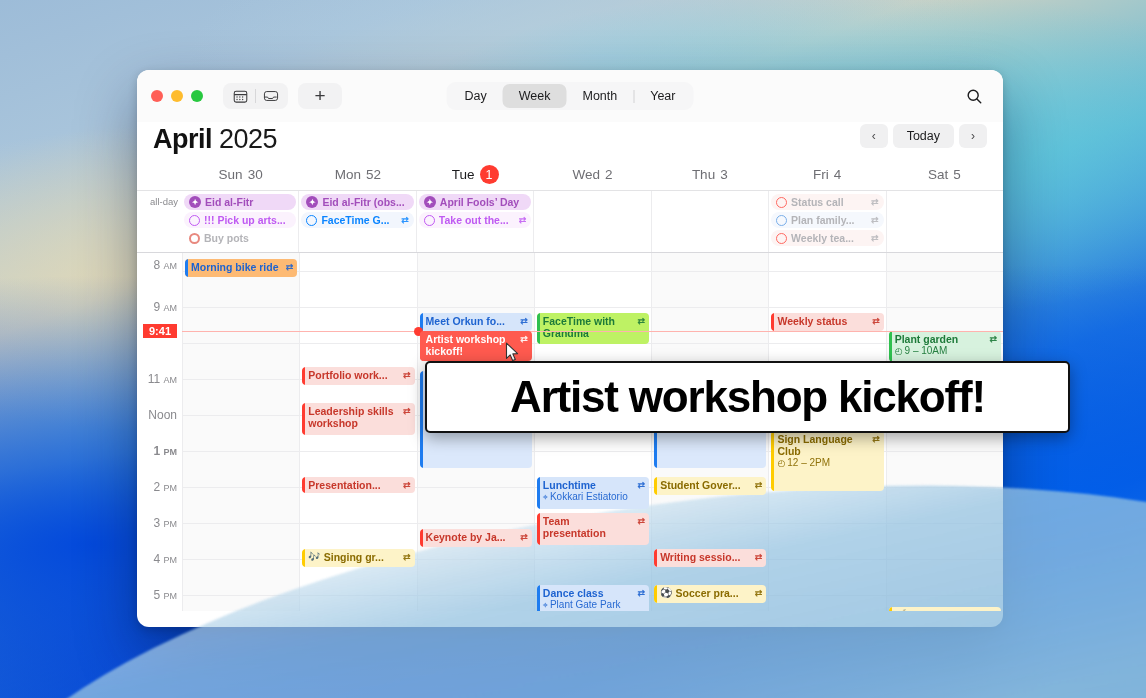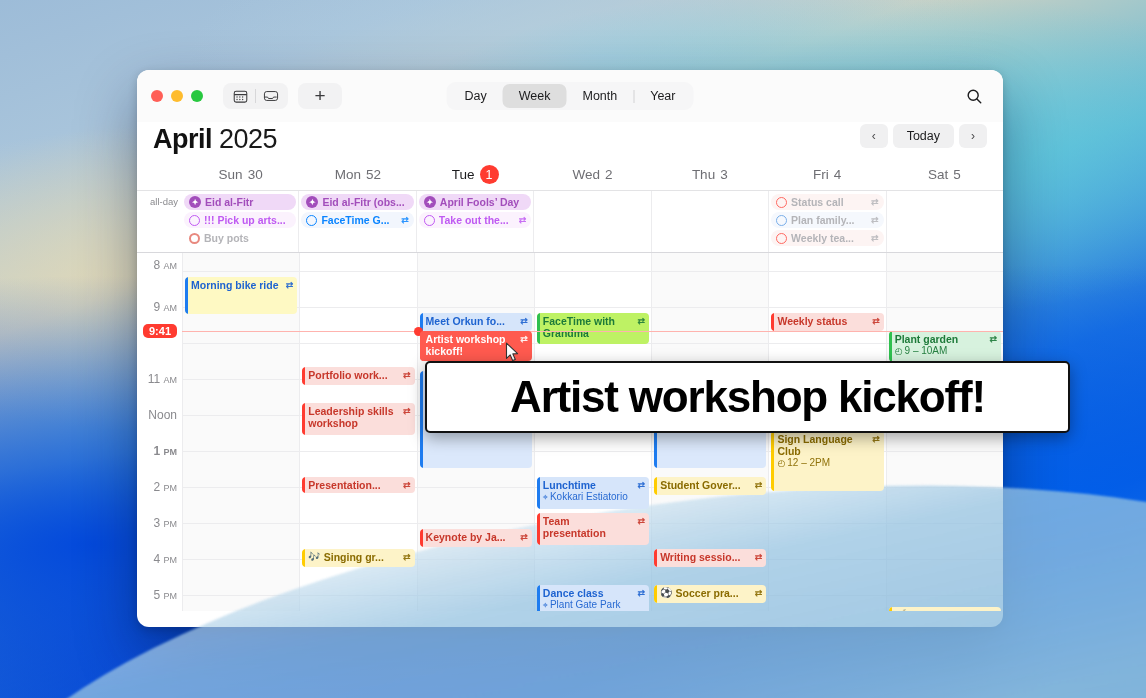--- a/index.html
+++ b/index.html
@@ -151,21 +151,21 @@
   .ev.selected .bar { background: #ff5a4f; }
   
   .nowline { position: absolute; left: 45px; right: 0; height: 1px; background: #ffb3ae; z-index: 6; }
   .nowdot {
     position: absolute; width: 9px; height: 9px; background: #ff3b30; border-radius: 50%;
     z-index: 8; 
   }
   .nowpill {
     position: absolute; left: 6px; transform: translateY(-50%);
     background: #ff3b30; color: #fff; font-size: 11px; font-weight: 700;
-    border-radius: 5px; padding: 1px 6px; z-index: 9;
+    border-radius: 0; padding: 1px 6px; z-index: 9;
   }
   
   #tooltip {
     position: absolute; left: 425px; top: 361px; width: 645px; height: 72px;
     background: #fff; border: 2px solid #111; border-radius: 5px;
     display: flex; align-items: center; justify-content: center;
     box-shadow: 0 5px 16px rgba(0,0,0,.35); z-index: 50;
   }
   #tooltip span {
     font-size: 44px; font-weight: 700; color: #000; letter-spacing: -1.2px; white-space: nowrap;
@@ -353,21 +353,21 @@
               <div class="hline" style="top: 18px;"></div>
               <div class="hline" style="top: 54px;"></div>
               <div class="hline" style="top: 90px;"></div>
               <div class="hline" style="top: 126px;"></div>
               <div class="hline" style="top: 162px;"></div>
               <div class="hline" style="top: 198px;"></div>
               <div class="hline" style="top: 234px;"></div>
               <div class="hline" style="top: 270px;"></div>
               <div class="hline" style="top: 306px;"></div>
               <div class="hline" style="top: 342px;"></div>
-              <div class="ev" style="top: 24px; height: 37px; background: #fef9c3; color: rgb(30, 99, 208); z-index: 5;">
+              <div class="ev" style="top: 6px; height: 18px; background: #fdba74; color: rgb(30, 99, 208); z-index: 5;">
                 <div class="bar" style="background: rgb(30, 124, 240);"></div>
                 <div class="row1">
                   <span class="ttl">Morning bike ride</span>
                   <span class="rep">⇄</span>
                 </div>
               </div>
             </div>
             <div class="daycol">
               <div class="hline" style="top: 18px;"></div>
               <div class="hline" style="top: 54px;"></div>

